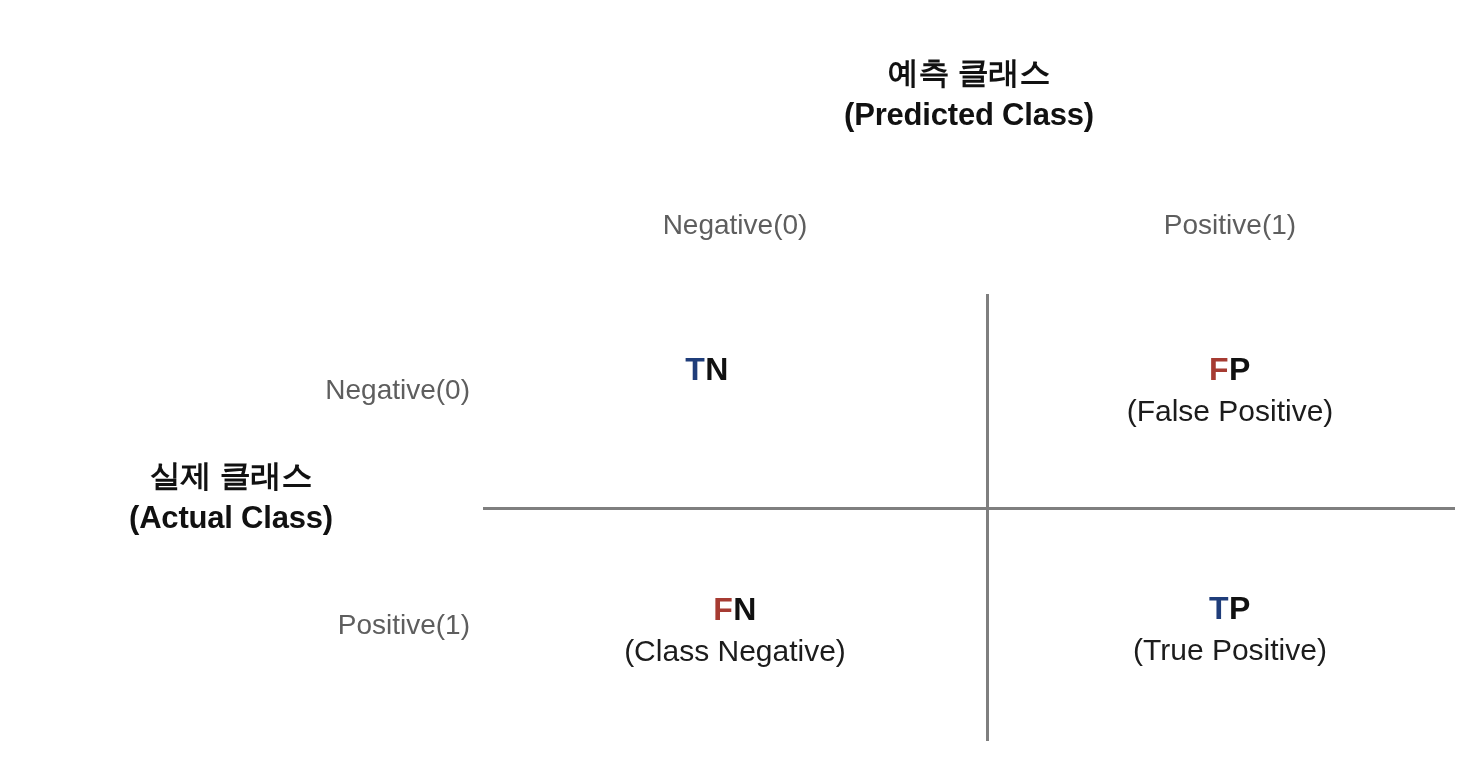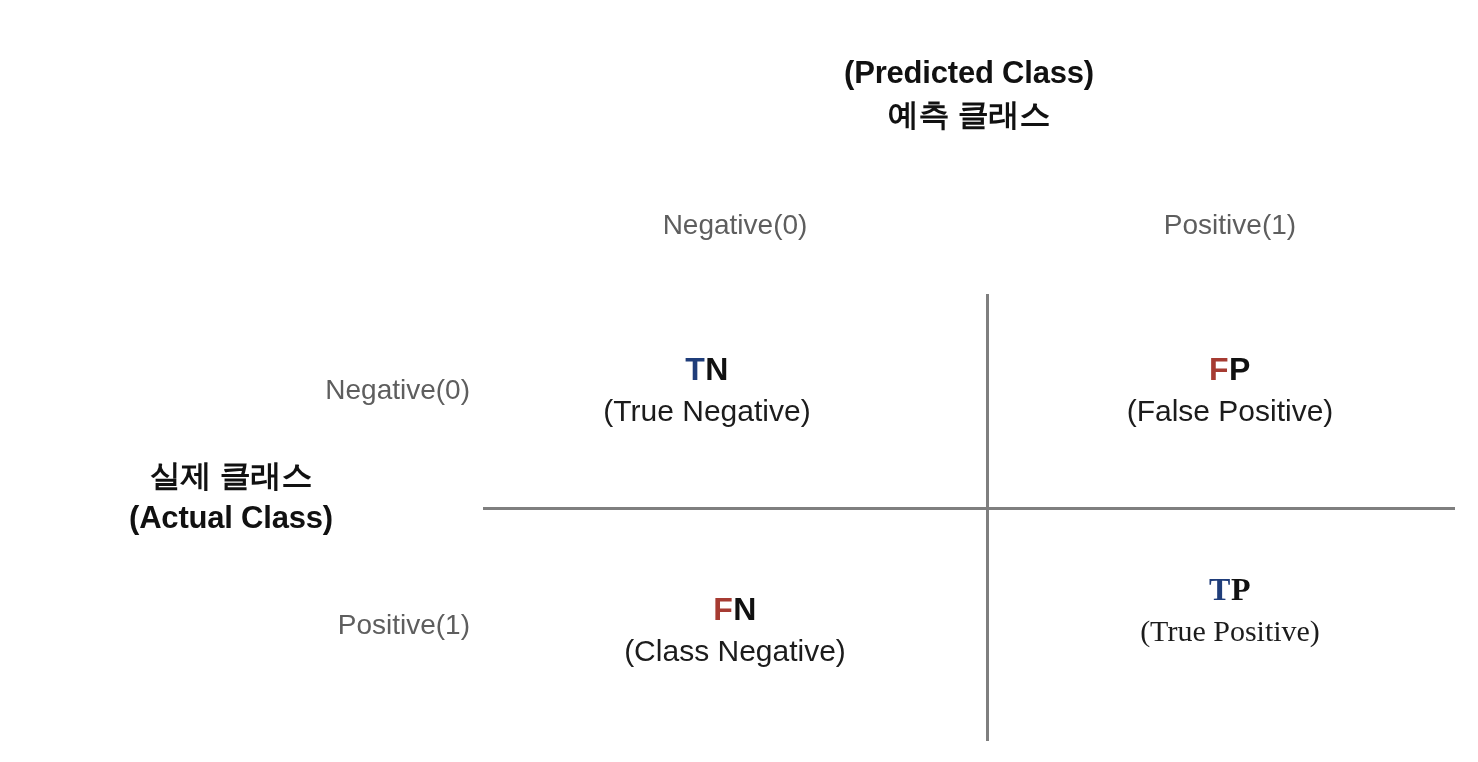--- a/index.html
+++ b/index.html
@@ -110,49 +110,48 @@
     line-height: 42px;
     color: #1c1c1c;
   }
   .abbr .lead-true  { color: #1f3d7a; }
   .abbr .lead-false { color: #a63b32; }
   .abbr .tail       { color: #111111; }
 
   #quadrant-tn { left: 472px; top: 348px; }
   #quadrant-fp { left: 995px; top: 348px; }
   #quadrant-fn { left: 500px; top: 588px; }
-  #quadrant-tp { left: 995px; top: 568px; font-family: Liberation Serif, serif; }
+  #quadrant-tp { left: 995px; top: 587px; }
 </style>
 </head>
 <body>
 
 <div id="predicted-class-title">
+  <div>예측 클래스</div>
   <div>(Predicted Class)</div>
-  <div>예측 클래스</div>
 </div>
 
 <div class="col-header" id="col-header-negative">Negative(0)</div>
 <div class="col-header" id="col-header-positive">Positive(1)</div>
 
 <div id="actual-class-title">
   <div>실제 클래스</div>
   <div>(Actual Class)</div>
 </div>
 
 <div class="row-header" id="row-header-negative">Negative(0)</div>
 <div class="row-header" id="row-header-positive">Positive(1)</div>
 
 <div id="divider-horizontal"></div>
 <div id="divider-vertical"></div>
 
 <div class="quadrant" id="quadrant-tn">
   <div class="abbr">
     <span class="lead-true">T</span><span class="tail">N</span>
   </div>
-  <div class="full">(True Negative)</div>
 </div>
 
 <div class="quadrant" id="quadrant-fp">
   <div class="abbr">
     <span class="lead-false">F</span><span class="tail">P</span>
   </div>
   <div class="full">(False Positive)</div>
 </div>
 
 <div class="quadrant" id="quadrant-fn">

